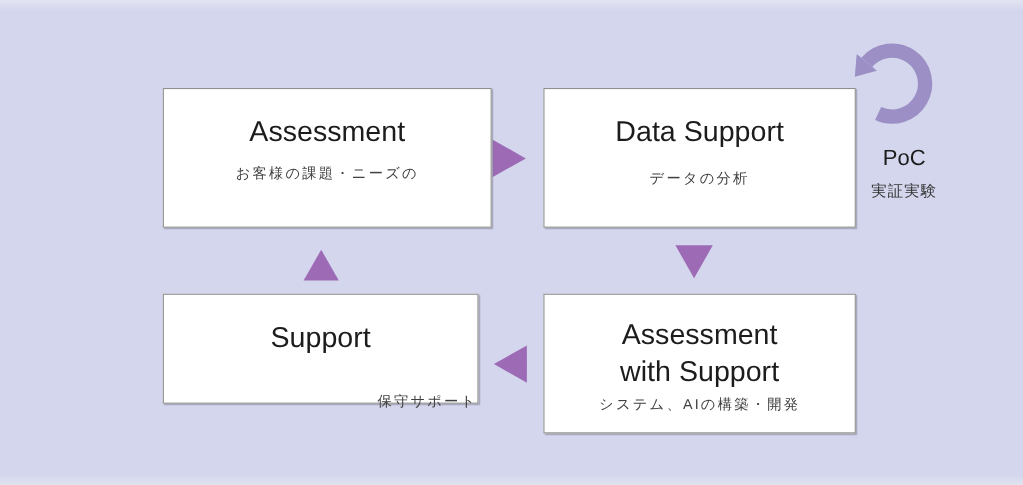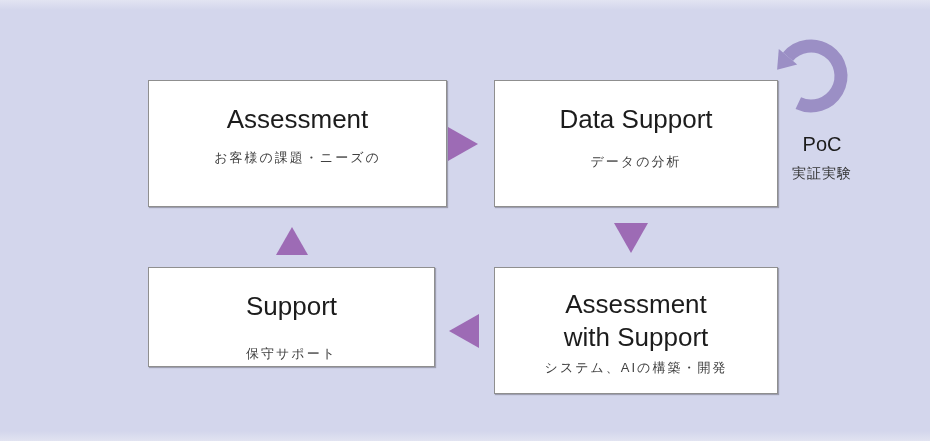--- a/index.html
+++ b/index.html
@@ -41,21 +41,21 @@
   .box-development .box-title { padding-top: 20px; }
 
   .box-sub {
     font-size: 13px;
     line-height: 22px;
     letter-spacing: 2px;
     color: #404040;
   }
   .box-assessment .box-sub    { margin-top: 11px; }
   .box-data-analysis .box-sub { margin-top: 15px; }
-  .box-support .box-sub       { margin-top: 20px; }
+  .box-support .box-sub       { margin-top: 31px; text-align: right; }
   .box-development .box-sub   { margin-top: 3px; }
 
   .tri { position: absolute; width: 0; height: 0; z-index: 1; }
   .tri-right {
     left: 448px; top: 127px;
     border-top: 17px solid transparent;
     border-bottom: 17px solid transparent;
     border-left: 30px solid #9d6bb5;
   }
   .tri-down {

